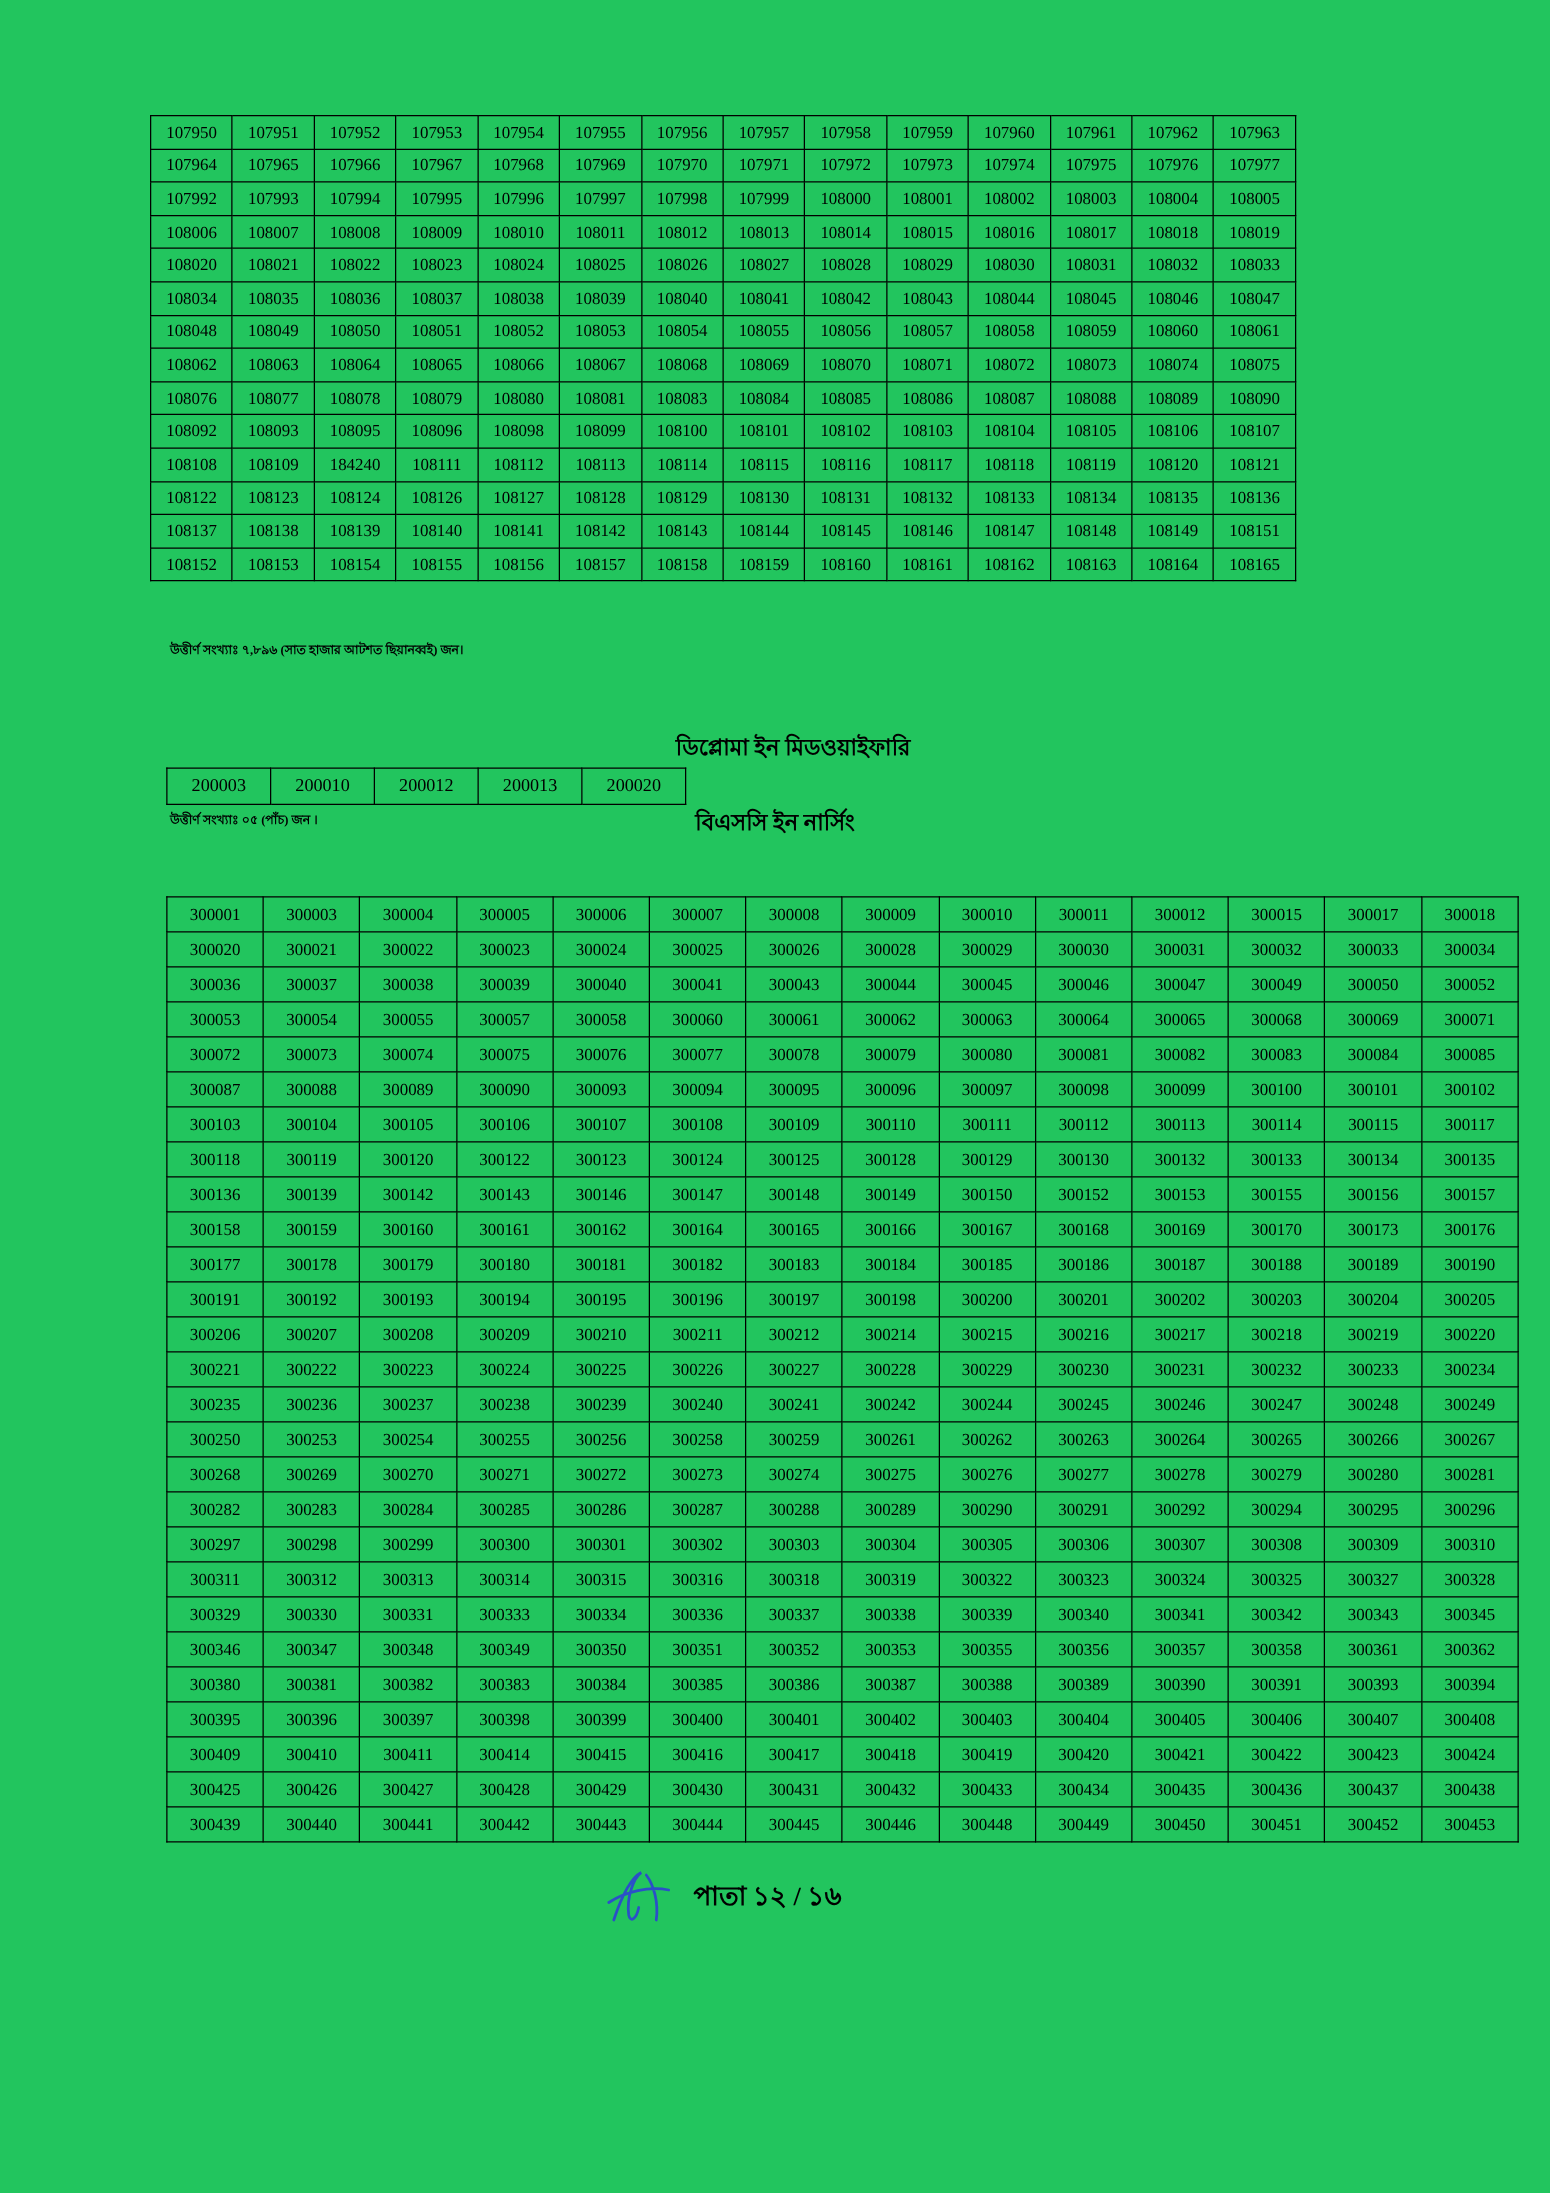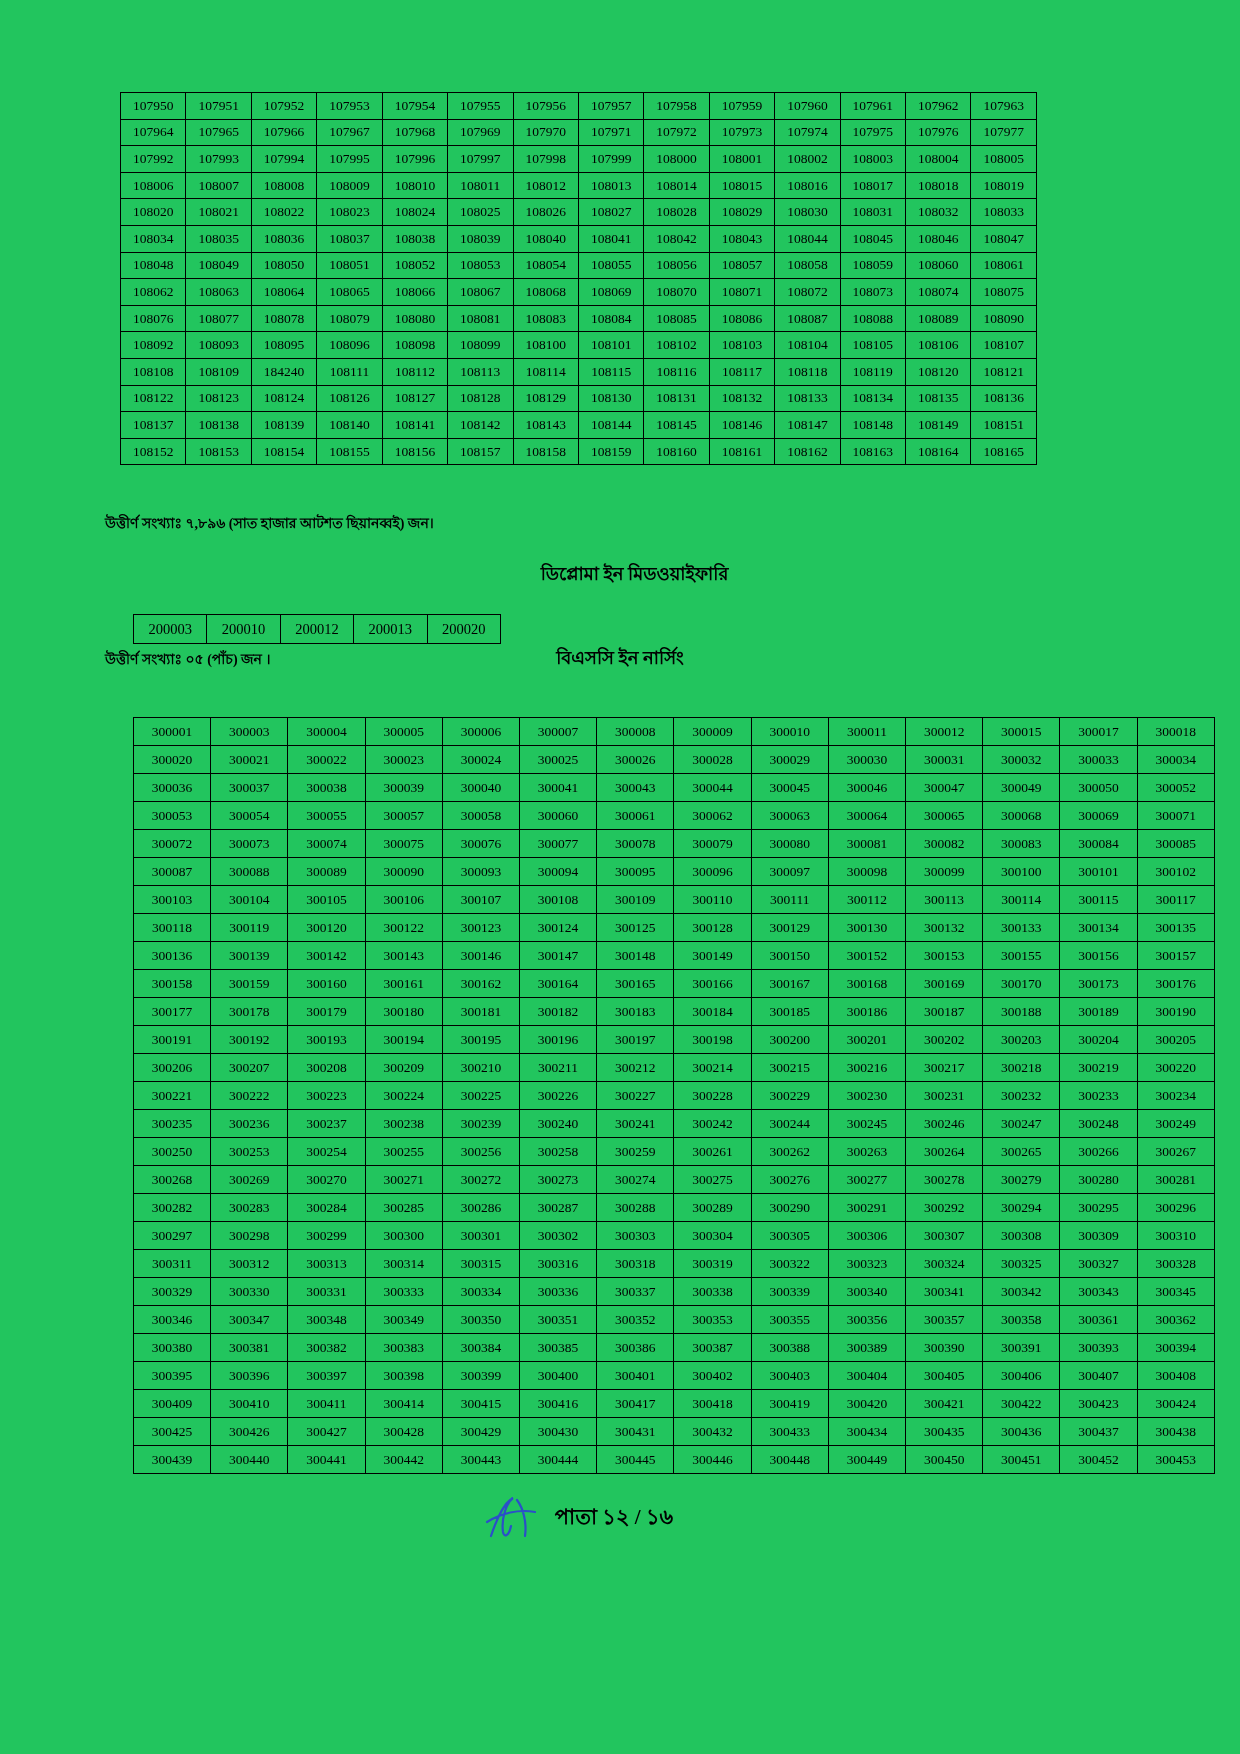--- a/index.html
+++ b/index.html
@@ -24,45 +24,45 @@
     text-align: center;
     vertical-align: middle;
     font-size: 13.5px;
     padding: 0;
     white-space: nowrap;
     overflow: hidden;
     font-family: "Liberation Serif", serif;
   }
   #tbl-prev { top: 92px; left: 120px; width: 917px; }
   #tbl-prev td { height: 26.6px; }
-  #tbl-mid  { top: 614px; left: 133px; width: 368px; }
+  #tbl-mid  { top: 614px; left: 133px; width: 416px; }
   #tbl-mid td { height: 29px; font-size: 14.5px; }
   #tbl-nur  { top: 717px; left: 133px; width: 1082px; }
   #tbl-nur td { height: 28px; }
   .passed {
     position: absolute;
-    left: 105px;
+    left: 136px;
     margin: 0;
     font-weight: bold;
-    font-size: 14px;
+    font-size: 10px;
     font-family: "Liberation Serif", serif;
   }
   #passed1 { top: 512px; }
   #passed2 { top: 648px; }
   .heading {
     position: absolute;
     left: 0;
     width: 100%;
     margin: 0;
     text-align: center;
     font-weight: bold;
     font-size: 18px;
     font-family: "Liberation Serif", serif;
   }
-  #head-mid { top: 560px; padding-left: 29px; }
+  #head-mid { top: 584px; padding-left: 29px; }
   #head-nur { top: 644px; }
   .footer {
     position: absolute;
     top: 1492px;
     left: 0;
     width: 100%;
     display: flex;
     justify-content: center;
     align-items: center;
     gap: 8px;

